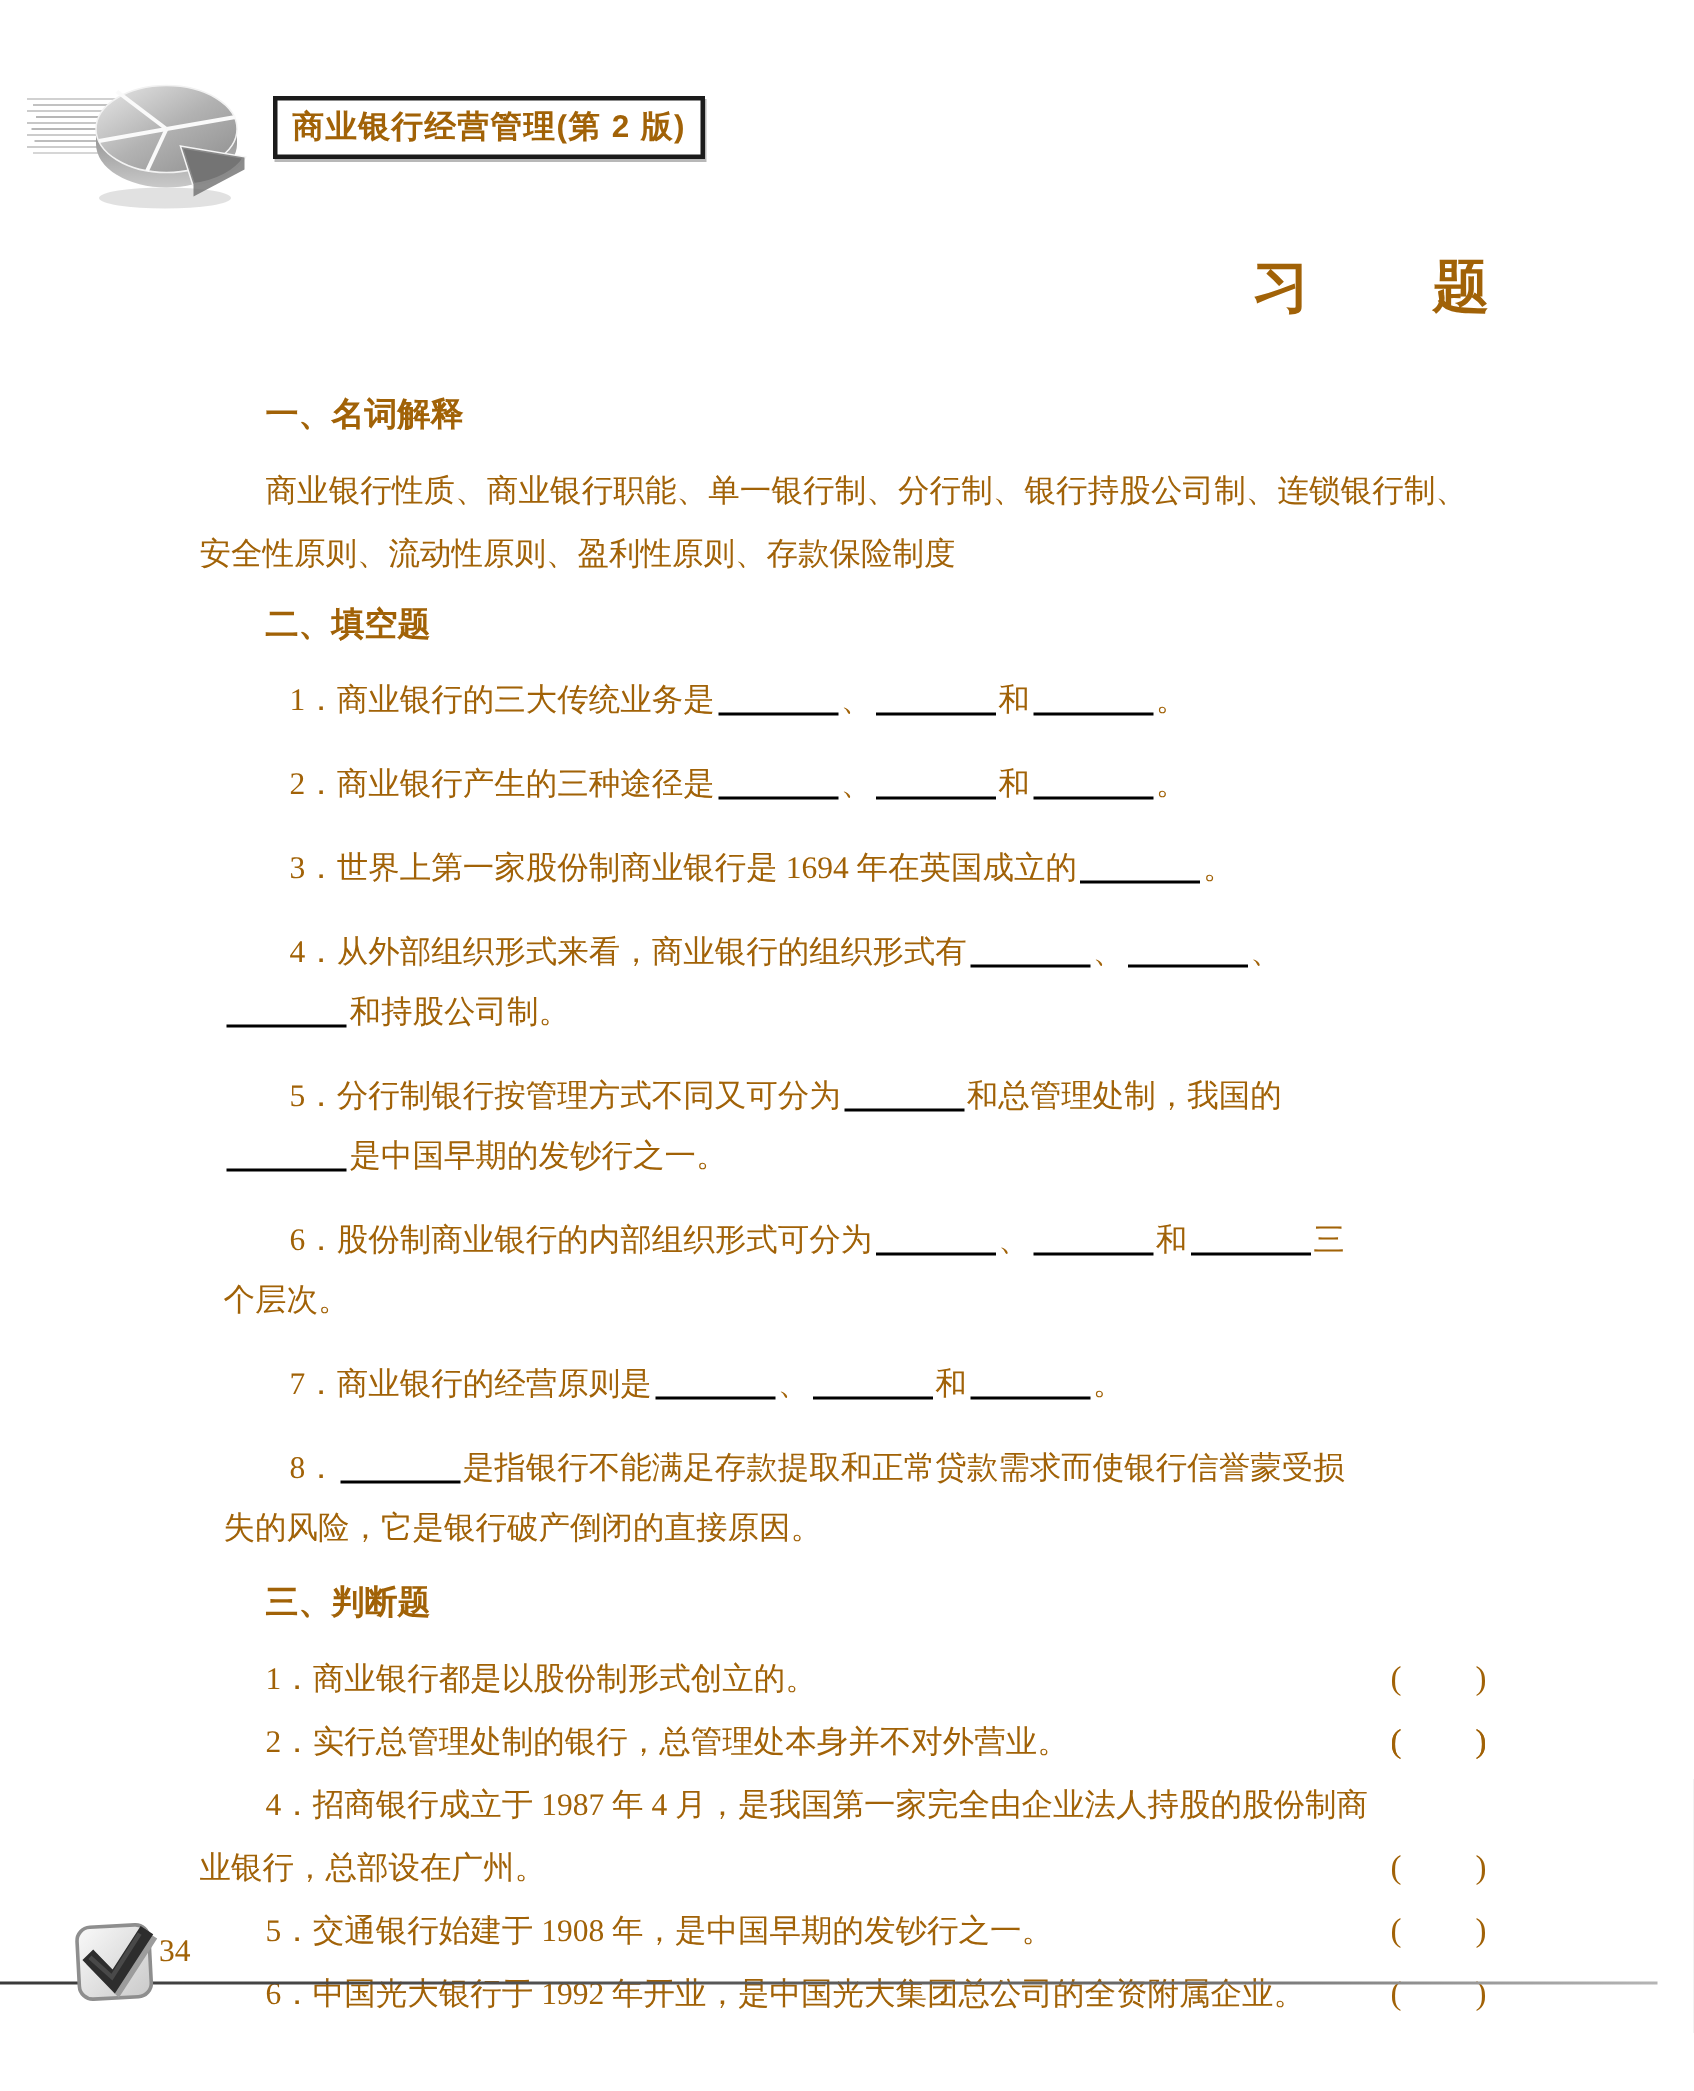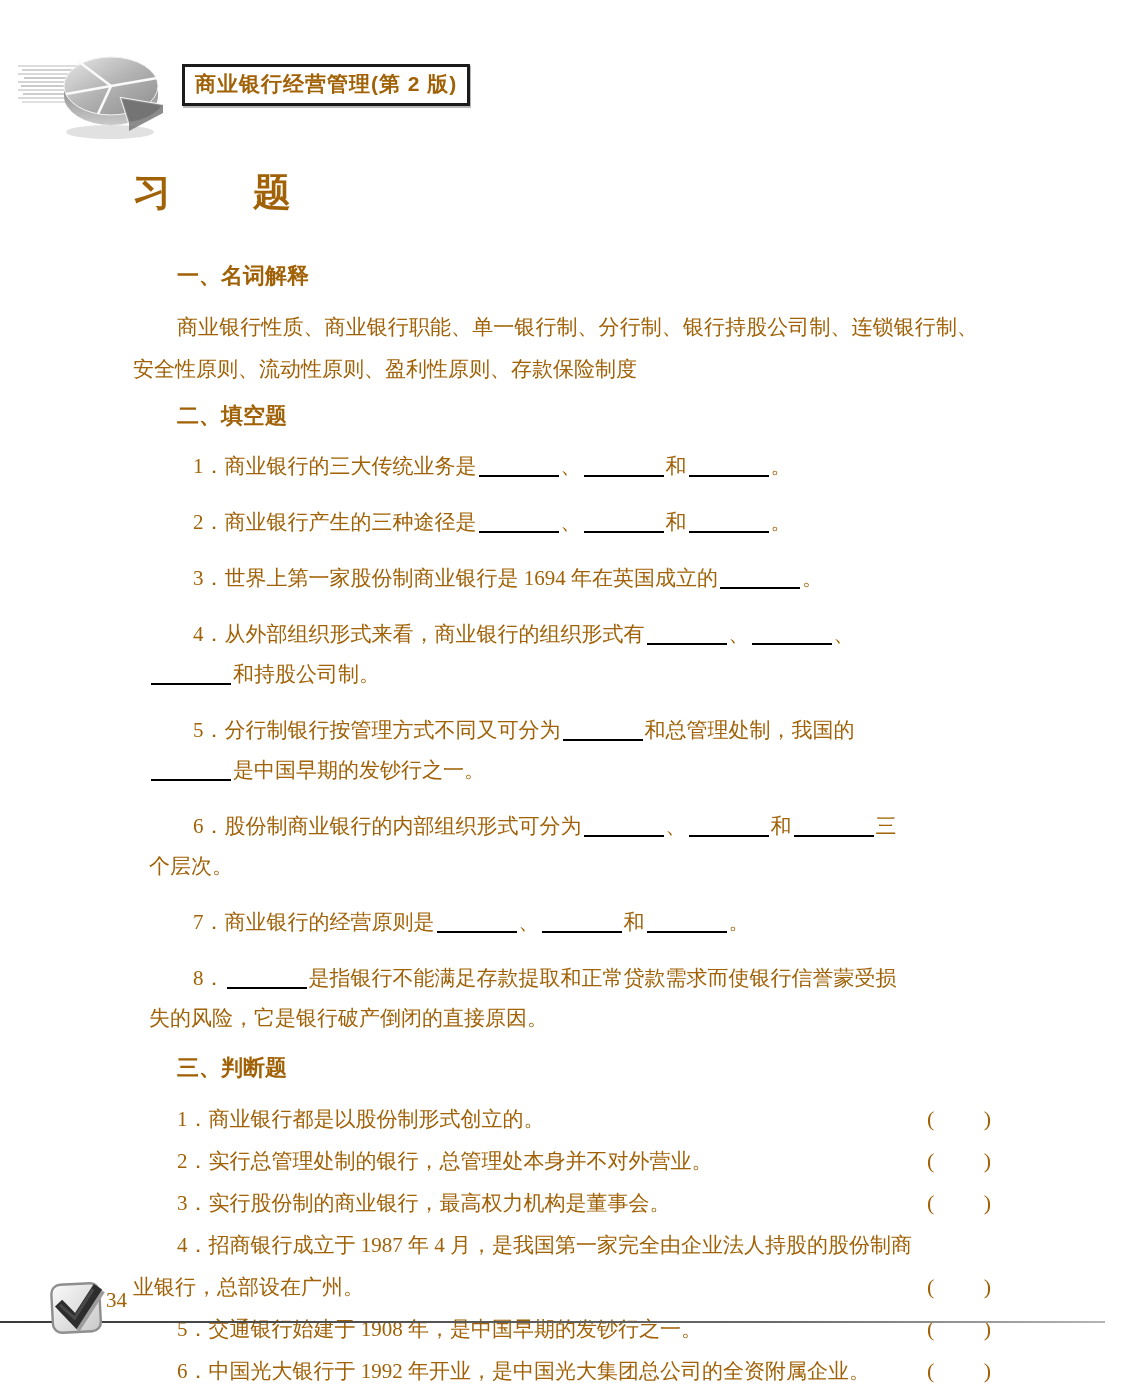--- a/index.html
+++ b/index.html
@@ -9,21 +9,21 @@
   
   .logo-wrap{position:absolute;left:18px;top:44px;width:170px;height:100px;}
   .book-title-box{position:absolute;left:182px;top:64px;background:#fff;
         border:3px solid #1b1b1b;box-shadow:1px 2px 0 rgba(0,0,0,.28);
         padding:3px 10px 5px 10px;font-family:"Liberation Sans","DejaVu Sans",sans-serif;
         font-weight:700;font-size:21px;letter-spacing:1px;white-space:nowrap;}
 
   
   .content{position:absolute;left:133px;top:168px;width:862px;}
   h1.page-title{margin:0 0 46px 0;font-size:38px;line-height:48px;font-weight:700;
-        text-align:left;letter-spacing:2px;}
+        text-align:right;letter-spacing:2px;}
   h2.sec{margin:0 0 16px 0;font-size:22px;line-height:28px;font-weight:700;
         font-family:"Liberation Sans","DejaVu Sans",sans-serif;text-indent:44px;}
   h2.sec.fill-h{margin:12px 0 16px 0;}
   h2.sec.judge-h{margin:8px 0 16px 0;}
   p.terms{margin:0 0 12px 0;width:845px;font-size:21px;line-height:42px;
         text-indent:44px;text-align:justify;}
   #fill-list{width:790px;font-size:21px;line-height:40px;}
   p.fill-item{margin:16px;text-indent:44px;}
   .blank{display:inline-block;width:80px;height:14px;margin:0 2px;
         border-bottom:2px solid #000;vertical-align:-4px;}
@@ -113,21 +113,21 @@
     <h2 class="sec judge-h">三、判断题</h2>
     <div id="judge-list">
         <div class="judge-item"><span>1．商业银行都是以股份制形式创立的。</span><span class="answer">
             <span>(</span>
             <span>)</span>
           </span></div>
         <div class="judge-item"><span>2．实行总管理处制的银行，总管理处本身并不对外营业。</span><span class="answer">
             <span>(</span>
             <span>)</span>
           </span></div>
-        <div class="judge-item"><span>3．实行股份制的商业银行，最高权力机构是董事会。</span><span class="answer">
+        <div class="judge-item"><span class="answer">
             <span>(</span>
             <span>)</span>
           </span></div>
         <div class="judge-item"><span>4．招商银行成立于 1987 年 4 月，是我国第一家完全由企业法人持股的股份制商业银行，总部设在广州。</span><span class="answer">
             <span>(</span>
             <span>)</span>
           </span></div>
         <div class="judge-item"><span>5．交通银行始建于 1908 年，是中国早期的发钞行之一。</span><span class="answer">
             <span>(</span>
             <span>)</span>

